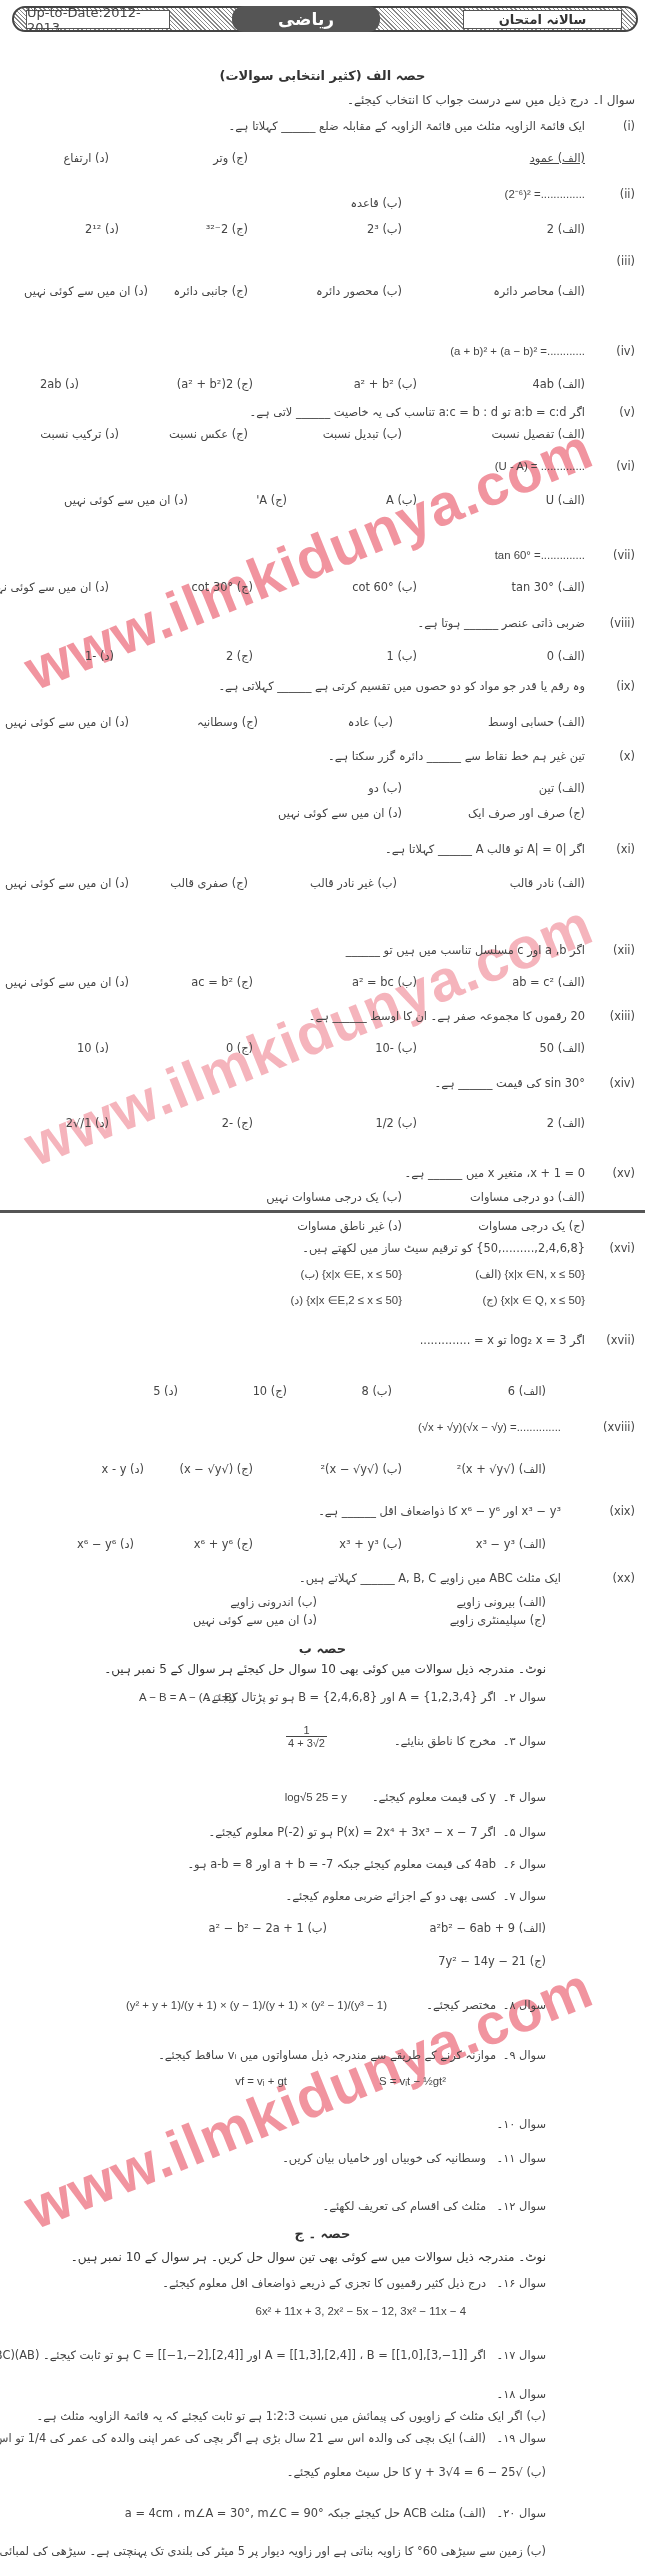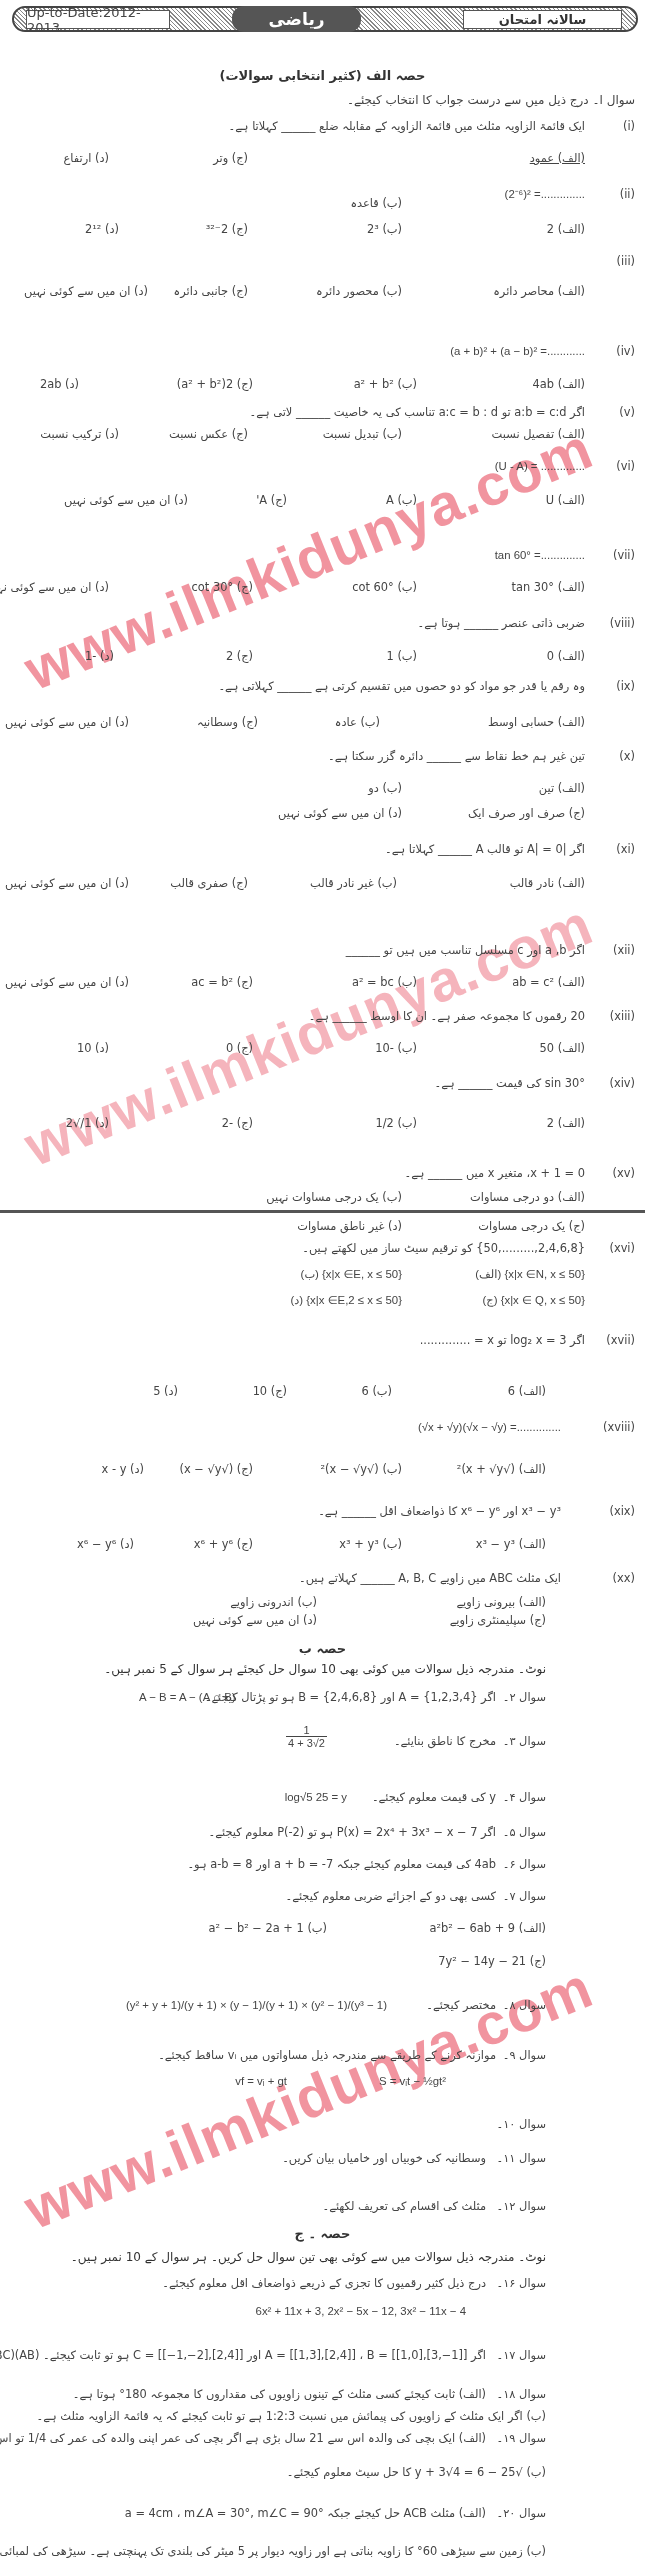--- a/index.html
+++ b/index.html
@@ -13,21 +13,21 @@
       repeating-linear-gradient(45deg, #888 0 1px, #fff 1px 3px),
       repeating-linear-gradient(-45deg, #888 0 1px, #fff 1px 3px);
     display: flex; align-items: center;
   }
   .hdr-date {
     position: absolute; left: 12px; top: 2px; height: 19px; width: 144px;
     background: #fff; border: 1px solid #555; font-family: "DejaVu Sans", sans-serif;
     font-size: 13px; color: #444; display: flex; align-items: center; justify-content: center;
   }
   .hdr-title {
-    position: absolute; left: 218px; top: -2px; height: 26px; width: 129px;
+    position: absolute; left: 218px; top: -2px; height: 26px; width: 148px;
     background: #555; border-radius: 12px; color: #fff; font-weight: bold;
     font-size: 17px; display: flex; align-items: center; justify-content: center; direction: rtl;
   }
   .hdr-exam {
     position: absolute; right: 14px; top: 2px; height: 19px; width: 159px;
     background: #fff; border: 1px solid #555; color: #333; font-weight: bold;
     font-size: 13px; display: flex; align-items: center; justify-content: center; direction: rtl;
   }
   .section-title {
     position: absolute; left: 0; width: 645px; text-align: center; font-weight: bold;
@@ -156,21 +156,21 @@
   <span class="opt" style="right:392px;">(ج) 2</span>
   <span class="opt" style="right:531px;">(د) -1</span>
 </div>
 
 <div class="line" style="top:677px;">
   <span class="qnum">(ix)</span>
   <span class="qtext">وہ رقم یا قدر جو مواد کو دو حصوں میں تقسیم کرتی ہے ______ کہلاتی ہے۔</span>
 </div>
 <div class="line" style="top:713px;">
   <span class="opt" style="right:60px;">(الف) حسابی اوسط</span>
-  <span class="opt" style="right:265px;">(ب) عادہ</span>
+  <span class="opt" style="right:252px;">(ب) عادہ</span>
   <span class="opt" style="right:387px;">(ج) وسطانیہ</span>
   <span class="opt" style="right:516px;">(د) ان میں سے کوئی نہیں</span>
 </div>
 
 <div class="line" style="top:747px;">
   <span class="qnum">(x)</span>
   <span class="qtext">تین غیر ہم خط نقاط سے ______ دائرہ گزر سکتا ہے۔</span>
 </div>
 <div class="line" style="top:779px;">
   <span class="opt" style="right:60px;">(الف) تین</span>
@@ -251,21 +251,21 @@
   <span class="opt math" style="right:60px;">(ج) {x|x ∈ Q, x ≤ 50}</span>
   <span class="opt math" style="right:243px;">(د) {x|x ∈E,2 ≤ x ≤ 50}</span>
 </div>
 
 <div class="line" style="top:1331px;">
   <span class="qnum">(xvii)</span>
   <span class="qtext">اگر log₂ x = 3 تو x = ..............</span>
 </div>
 <div class="line" style="top:1382px;">
   <span class="opt" style="right:99px;">(الف) 6</span>
-  <span class="opt" style="right:253px;">(ب) 6</span>
+  <span class="opt" style="right:253px;">(ب) 8</span>
   <span class="opt" style="right:358px;">(ج) 10</span>
   <span class="opt" style="right:467px;">(د) 5</span>
 </div>
 
 <div class="line" style="top:1418px;">
   <span class="qnum">(xviii)</span>
   <span class="qtext math" style="right:84px;">(√x + √y)(√x − √y) =..............</span>
 </div>
 <div class="line" style="top:1460px;">
   <span class="opt" style="right:99px;">(الف) (√x + √y)²</span>
@@ -384,21 +384,20 @@
   <span class="opt math" style="right:179px;">6x² + 11x + 3, 2x² − 5x − 12, 3x² − 11x − 4</span>
 </div>
 
 <div class="line" style="top:2346px;">
   <span class="qtext" style="right:99px;">سوال ۱۷۔</span>
   <span class="qtext" style="right:159px;">اگر A = [[1,3],[2,4]] ، B = [[1,0],[3,−1]] اور C = [[−1,−2],[2,4]] ہو تو ثابت کیجئے۔ (AB)C = A(BC)</span>
 </div>
 
 <div class="line" style="top:2385px;">
   <span class="qtext" style="right:99px;">سوال ۱۸۔</span>
-  <span class="qtext" style="right:159px;">(الف) ثابت کیجئے کسی مثلث کے تینوں زاویوں کی مقداروں کا مجموعہ 180° ہوتا ہے۔</span>
 </div>
 <div class="line" style="top:2407px;">
   <span class="qtext" style="right:99px;">(ب) اگر ایک مثلث کے زاویوں کی پیمائش میں نسبت 1:2:3 ہے تو ثابت کیجئے کہ یہ قائمۃ الزاویہ مثلث ہے۔</span>
 </div>
 
 <div class="line" style="top:2429px;">
   <span class="qtext" style="right:99px;">سوال ۱۹۔</span>
   <span class="qtext" style="right:159px;">(الف) ایک بچی کی والدہ اس سے 21 سال بڑی ہے اگر بچی کی عمر اپنی والدہ کی عمر کی 1/4 تو اس بچی کی عمر کیا ہوگی؟</span>
 </div>
 <div class="line" style="top:2463px;">

